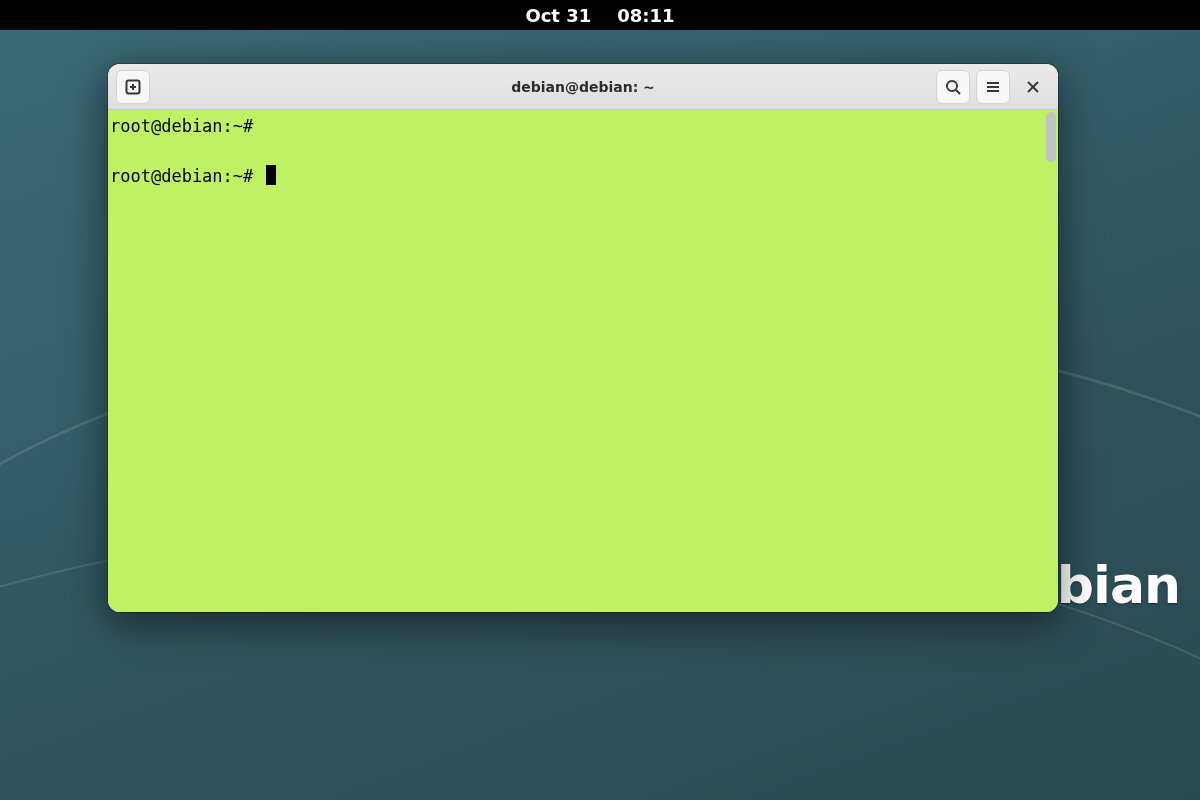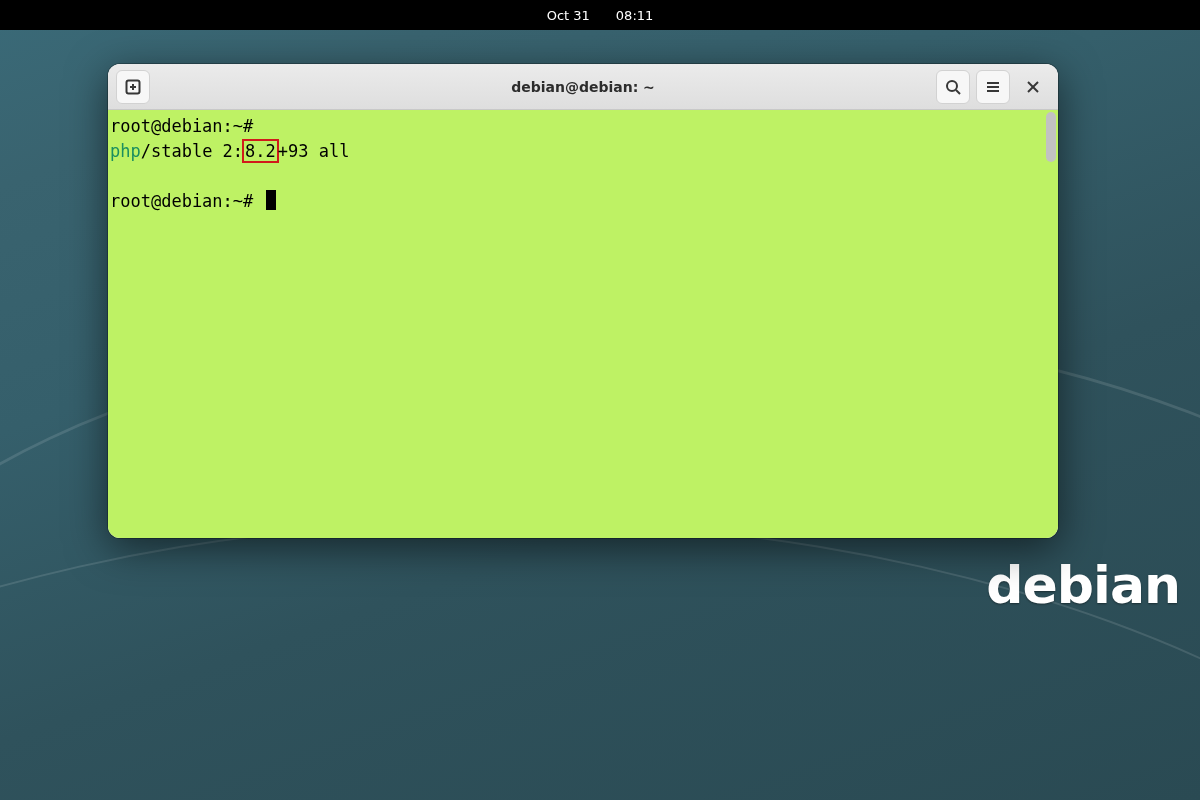--- a/index.html
+++ b/index.html
@@ -20,28 +20,28 @@
   .brand {
     position: absolute; right: 20px; top: 555px; color: #fff;
     font-weight: 700; font-size: 52px; letter-spacing: -1px;
     text-shadow: 0 1px 2px rgba(0,0,0,.4);
   }
 
   
   .topbar {
     position: absolute; top:0; left:0; right:0; height:30px;
     background:#000; color:#fff; display:flex; align-items:center; justify-content:center;
-    font-size:13px; font-weight:400;
+    font-size:18px; font-weight:700;
   }
   .topbar .date { margin-right:10px; }
   .topbar .time { margin-left:16px; }
 
   
   .window {
-    position:absolute; left:108px; top:64px; width:950px; height:474px;
+    position:absolute; left:108px; top:64px; width:950px; height:548px;
     background:#ffffff; border-radius:12px; box-shadow:0 10px 40px rgba(0,0,0,.55), 0 0 0 1px rgba(0,0,0,.25);
     display:flex; flex-direction:column; overflow:hidden;
   }
   .titlebar {
     height:46px; background:linear-gradient(#ebebeb,#dedede);
     border-bottom:1px solid #c8c8c8;
     display:flex; align-items:center; padding:0 8px; position:relative;
   }
   .tb-left, .tb-right { display:flex; align-items:center; gap:6px; }
   .tb-right { margin-left:auto; }
@@ -115,19 +115,18 @@
         <svg viewBox="0 0 14 14" fill="none" stroke-width="2">
             <line x1="2" y1="2" x2="12" y2="12"></line>
             <line x1="12" y1="2" x2="2" y2="12"></line>
           </svg>
       </div>
     </div>
   </div>
 
   <div class="term-body">
     <div class="line"><span>root@debian:~# </span></div>
-    <div class="line"><span class="pkg">php</span><span>/stable 2:</span><span class="ver-box">8.2</span><span>+93 all</span></div>
     <div class="line">&nbsp;</div>
     <div class="line"><span>root@debian:~# </span><span class="cursor"></span></div>
 
     <div class="term-scroll"></div>
   </div>
 </div>
 
 </body></html>

